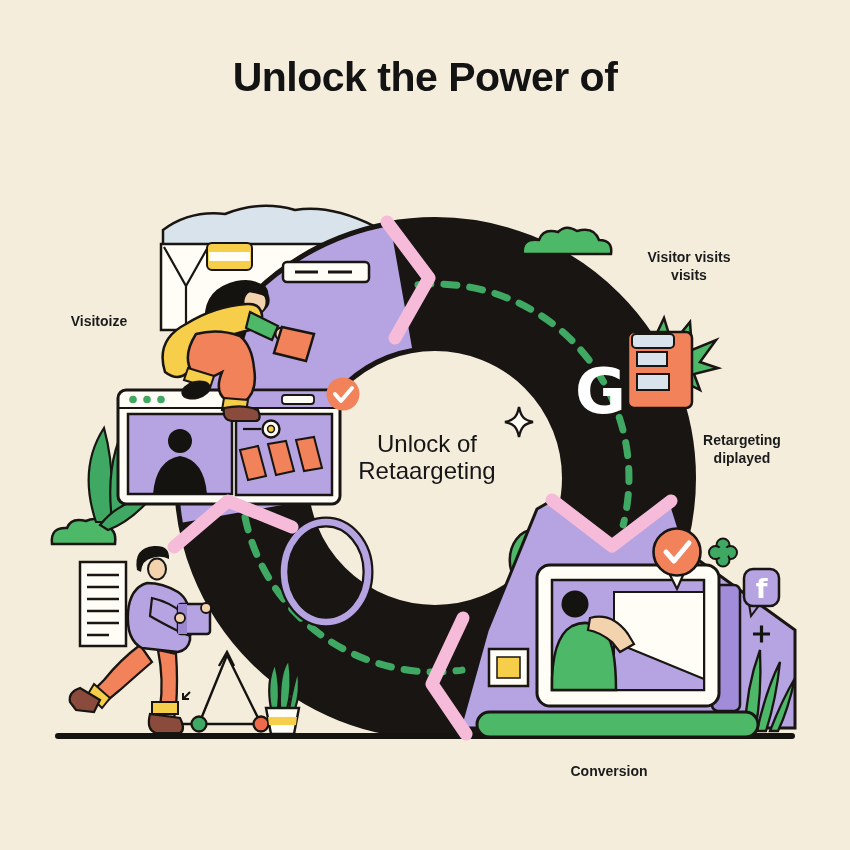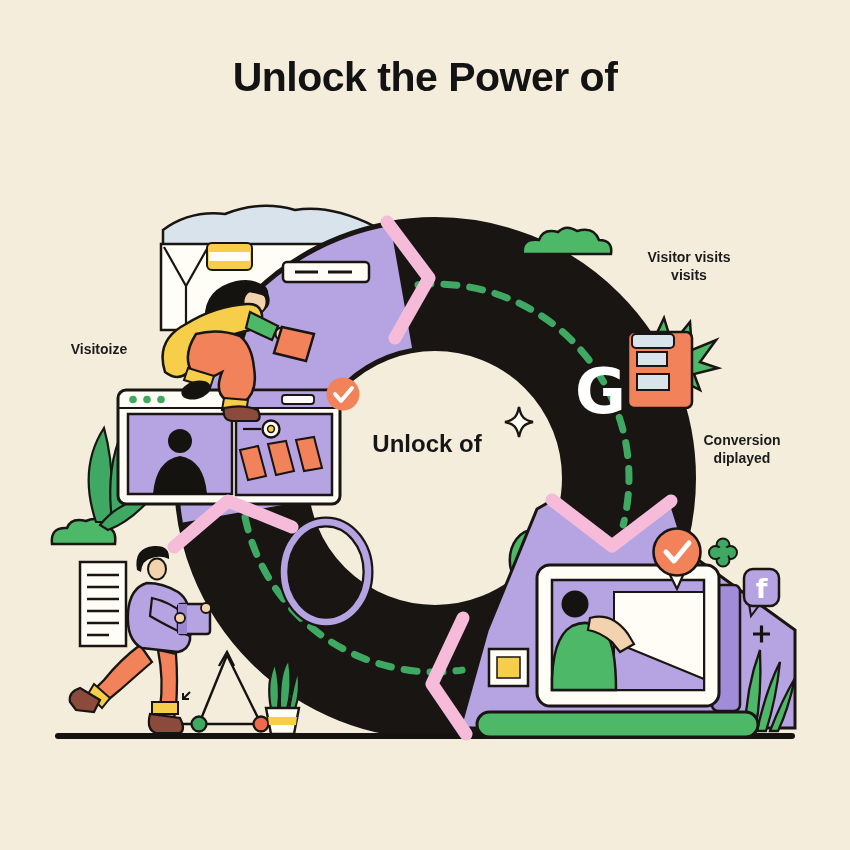--- a/index.html
+++ b/index.html
@@ -9,21 +9,21 @@
   }
   html,body{margin:0;padding:0;}
   body{background:#888;font-family:"Liberation Sans",sans-serif;}
   .stage{position:relative;width:850px;height:850px;background:var(--bg);overflow:hidden;margin:0 auto;}
   .art{position:absolute;left:0;top:0;width:850px;height:850px;}
   .title{position:absolute;left:0;top:54px;width:850px;text-align:center;color:#131313;
          font-weight:bold;font-size:41px;line-height:1.17;letter-spacing:-0.5px;}
   .label{position:absolute;color:#1b1b1b;font-weight:bold;text-align:center;line-height:1.25;pointer-events:none;}
   .lbl-s{font-size:14px;}
   .center-label{position:absolute;left:327px;top:430px;width:200px;text-align:center;
-                font-size:24px;font-weight:bold;color:#161616;line-height:1.13;}
+                font-size:24px;font-weight:normal;color:#161616;line-height:1.13;}
 </style>
 </head>
 <body>
 
 <div class="stage">
 
   <svg class="art" viewBox="0 0 850 850">
 
     <g>
       <path d="M163,246 L163,230 Q190,210 225,214 Q260,200 295,210 Q330,204 374,226 L374,246 Z" fill="#D8E3EB" stroke="#181512" stroke-width="2.5"></path>
@@ -211,30 +211,32 @@
       <rect x="477" y="712" width="281" height="25" rx="12.5" fill="#4CB868" stroke="#181512" stroke-width="3"></rect>
     </g>
   </svg>
 
   <div class="title">
     <div>Unlock the Power of</div>
   </div>
 
   <div class="center-label">
     <div>Unlock of</div>
-  </div>
-
-  <div class="label lbl-s" style="left:28px;top:313px;width:142px;margin-top:28px;">
+    <div>Retaargeting</div>
+  </div>
+
+  <div class="label lbl-s" style="left:28px;top:313px;width:142px;">
     <div>Visitoize</div>
   </div>
 
   <div class="label lbl-s" style="left:616px;top:249px;width:146px;">
     <div>Visitor visits</div>
     <div>visits</div>
   </div>
 
   <div class="label lbl-s" style="left:671px;top:432px;width:142px;">
-    <div>Conversion</div>
+    <div>Retargeting</div>
     <div>diplayed</div>
   </div>
 
 
+  <div class="label lbl-s" style="left:528px;top:763px;width:162px;">Conversion</div>
 </div>
 
 </body></html>

